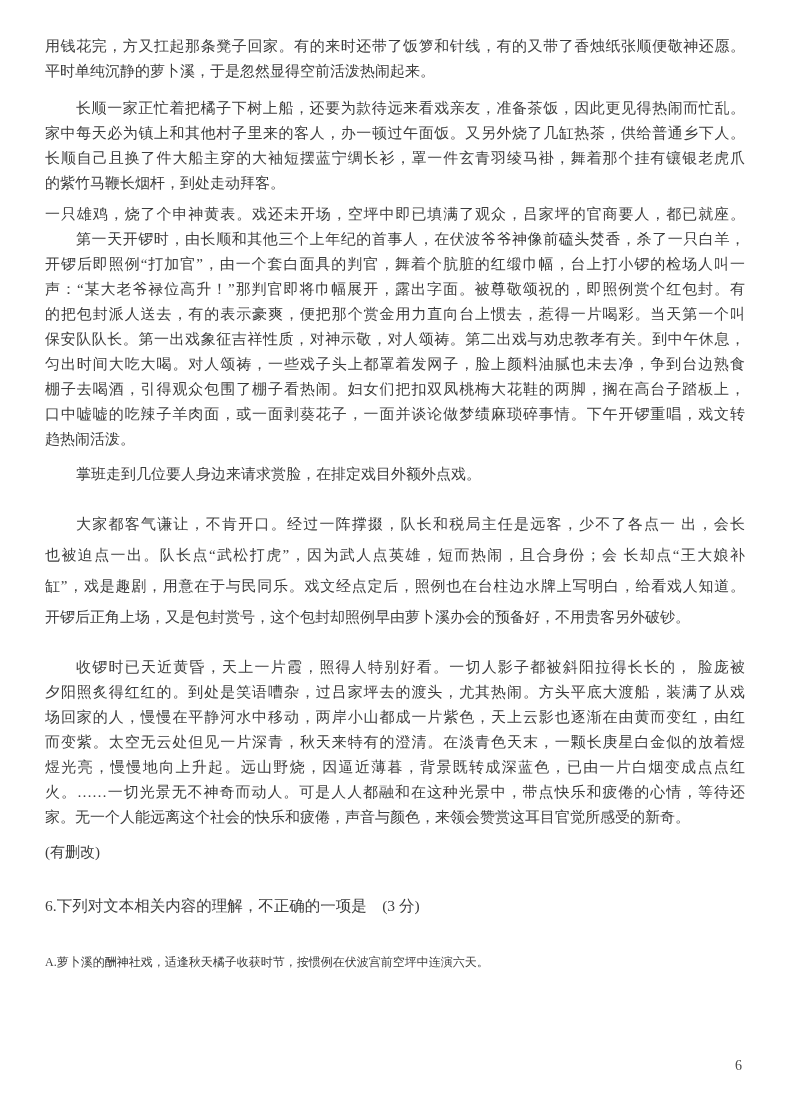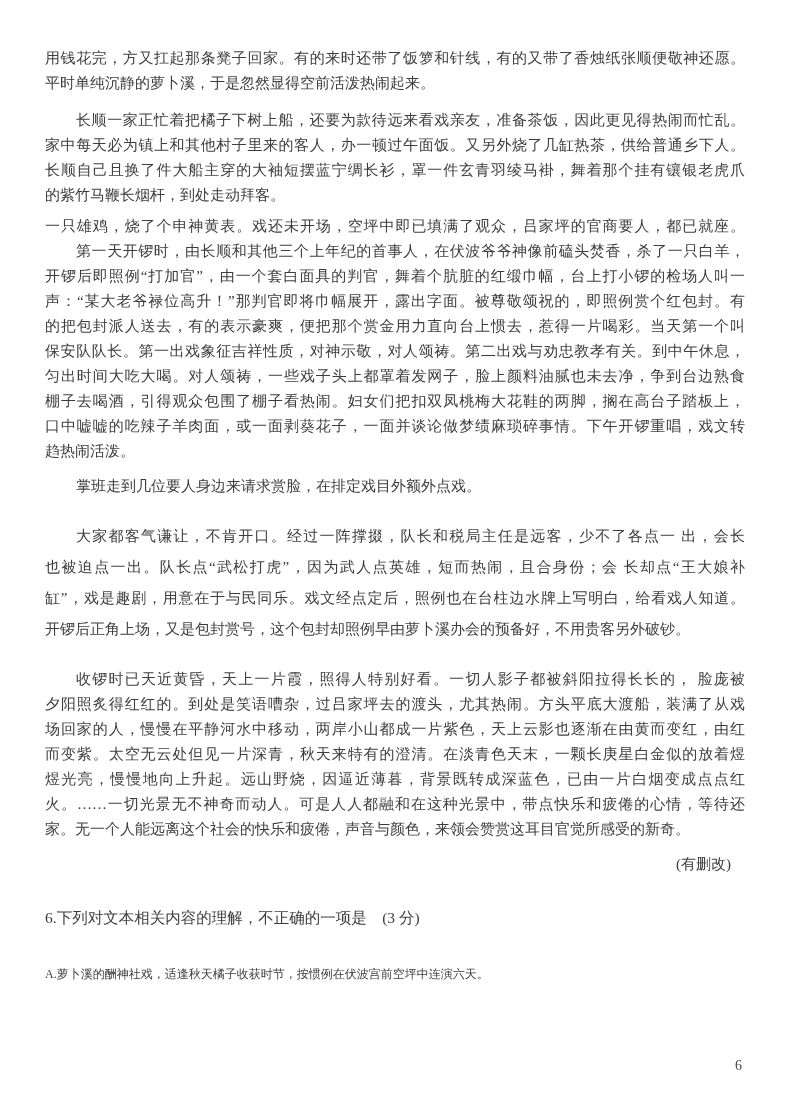--- a/index.html
+++ b/index.html
@@ -12,21 +12,21 @@
     height: 1112px;
     position: relative;
     overflow: hidden;
     font-family: "Liberation Serif", "DejaVu Serif", serif;
     color: #3d3d3d;
   }
   .page {
     position: absolute;
     inset: 0;
     box-sizing: border-box;
-    padding: 46px 41px 0 45px;
+    padding: 34px 41px 0 45px;
   }
   .passage { width: 700px; }
   .para {
     font-size: 15px;
     line-height: 25px;
   }
   .line {
     text-align: justify;
     text-align-last: justify;
     text-justify: inter-ideograph;
@@ -38,21 +38,20 @@
   .passage .para:nth-child(2) { margin-top: 12px; }
   .passage .para:nth-child(3) { margin-top: 6px; }
   .passage .para:nth-child(4) { margin-top: 10px; }
   .passage .para:nth-child(5) { margin-top: 22px; line-height: 31px; }
   .passage .para:nth-child(6) { margin-top: 22px; }
   .passage .para:nth-child(7) { margin-top: 16px; line-height: 27px; }
   .attribution {
     margin-top: 10px;
     font-size: 15px;
     line-height: 25px;
-    text-align: right;
     padding-right: 14px;
   }
   .question-stem {
     margin-top: 28px;
     font-size: 15.5px;
     line-height: 26px;
   }
   .question-option {
     margin-top: 30px;
     font-size: 12px;

